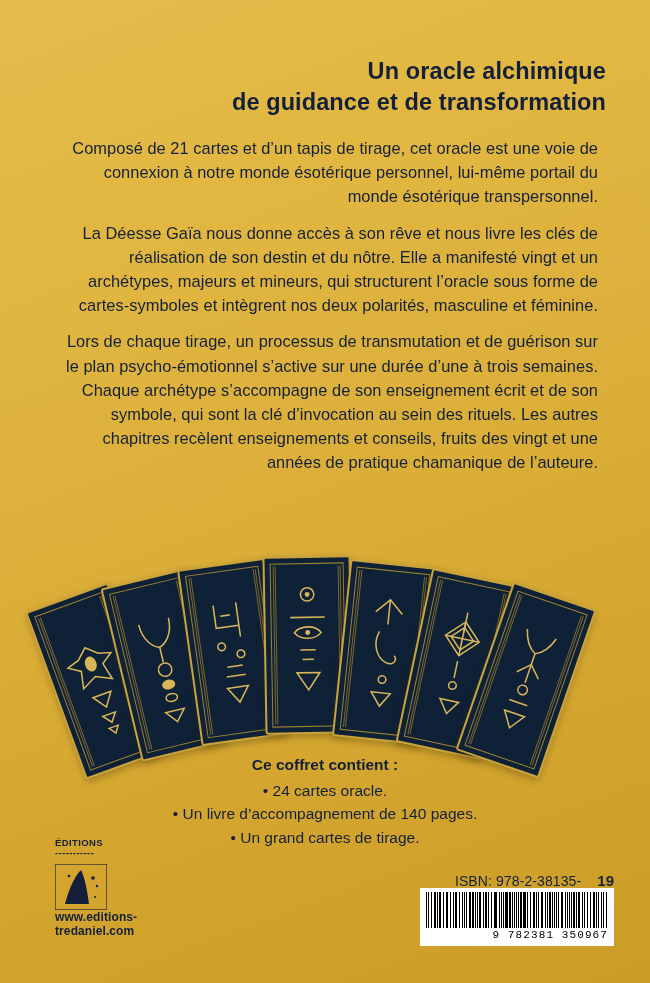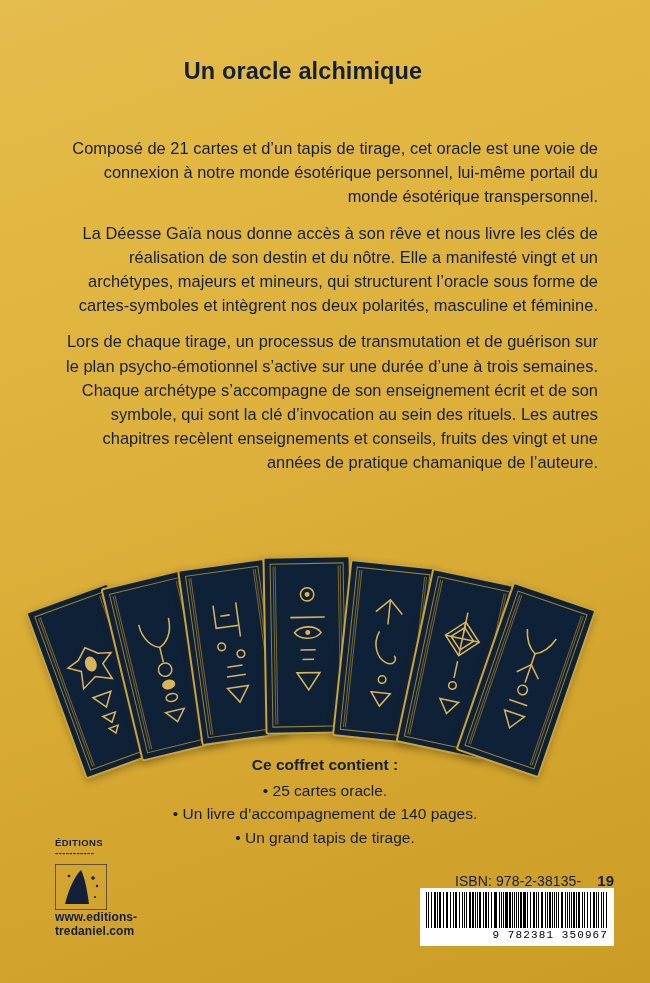--- a/index.html
+++ b/index.html
@@ -21,21 +21,21 @@
   #book-back-cover {
     position: absolute;
     inset: 0;
   }
 
   #title-block {
     position: absolute;
     top: 56px;
     left: 0;
     width: 606px;
-    text-align: center;
+    text-align: right;
   }
   #title-block .line {
     font-size: 23.5px;
     font-weight: bold;
     color: #14203a;
     line-height: 1.32;
     letter-spacing: 0.1px;
   }
 
   
@@ -200,20 +200,21 @@
     white-space: nowrap;
   }
 </style>
 </head>
 <body>
 
 <div id="book-back-cover">
 
   <div id="title-block">
     <div class="line">Un oracle alchimique</div>
+    <div class="line">de guidance et de transformation</div>
   </div>
 
   <div id="body-copy">
     <p>Composé de 21 cartes et d’un tapis de tirage, cet oracle est une voie de connexion à notre monde ésotérique personnel, lui-même portail du monde ésotérique transpersonnel.</p>
     <p>La Déesse Gaïa nous donne accès à son rêve et nous livre les clés de réalisation de son destin et du nôtre. Elle a manifesté vingt et un archétypes, majeurs et mineurs, qui structurent l’oracle sous forme de cartes-symboles et intègrent nos deux polarités, masculine et féminine.</p>
     <p>Lors de chaque tirage, un processus de transmutation et de guérison sur le plan psycho-émotionnel s’active sur une durée d’une à trois semaines. Chaque archétype s’accompagne de son enseignement écrit et de son symbole, qui sont la clé d’invocation au sein des rituels. Les autres chapitres recèlent enseignements et conseils, fruits des vingt et une années de pratique chamanique de l’auteure.</p>
   </div>
 
   <div id="card-fan">
 
@@ -324,23 +325,23 @@
           <path d="M34 114 L54 114"></path>
           <path d="M33 126 L55 126 L44 142 Z"></path>
         </g>
       </svg>
     </div>
 
   </div>
 
   <div id="contents-block">
     <div class="heading">Ce coffret contient :</div>
-    <div class="item">• 25 cartes oracle.</div>
+    <div class="item">• 24 cartes oracle.</div>
     <div class="item">• Un livre d’accompagnement de 140 pages.</div>
-    <div class="item">• Un grand tapis de tirage.</div>
+    <div class="item">• Un grand cartes de tirage.</div>
   </div>
 
   <div id="publisher-block">
     <div class="editions">ÉDITIONS</div>
     <div class="editions">-----------</div>
     <div id="logo-mark">
       <svg viewBox="0 0 52 46" width="52" height="46">
         <rect x="0" y="0" width="52" height="46" fill="none" stroke="#14203a" stroke-width="1.2"></rect>
         <path d="M10 40 C14 24 20 12 26 6 C30 14 32 26 34 40 Z" fill="#14203a"></path>
         <circle cx="38" cy="14" r="1.8" fill="#14203a"></circle>

